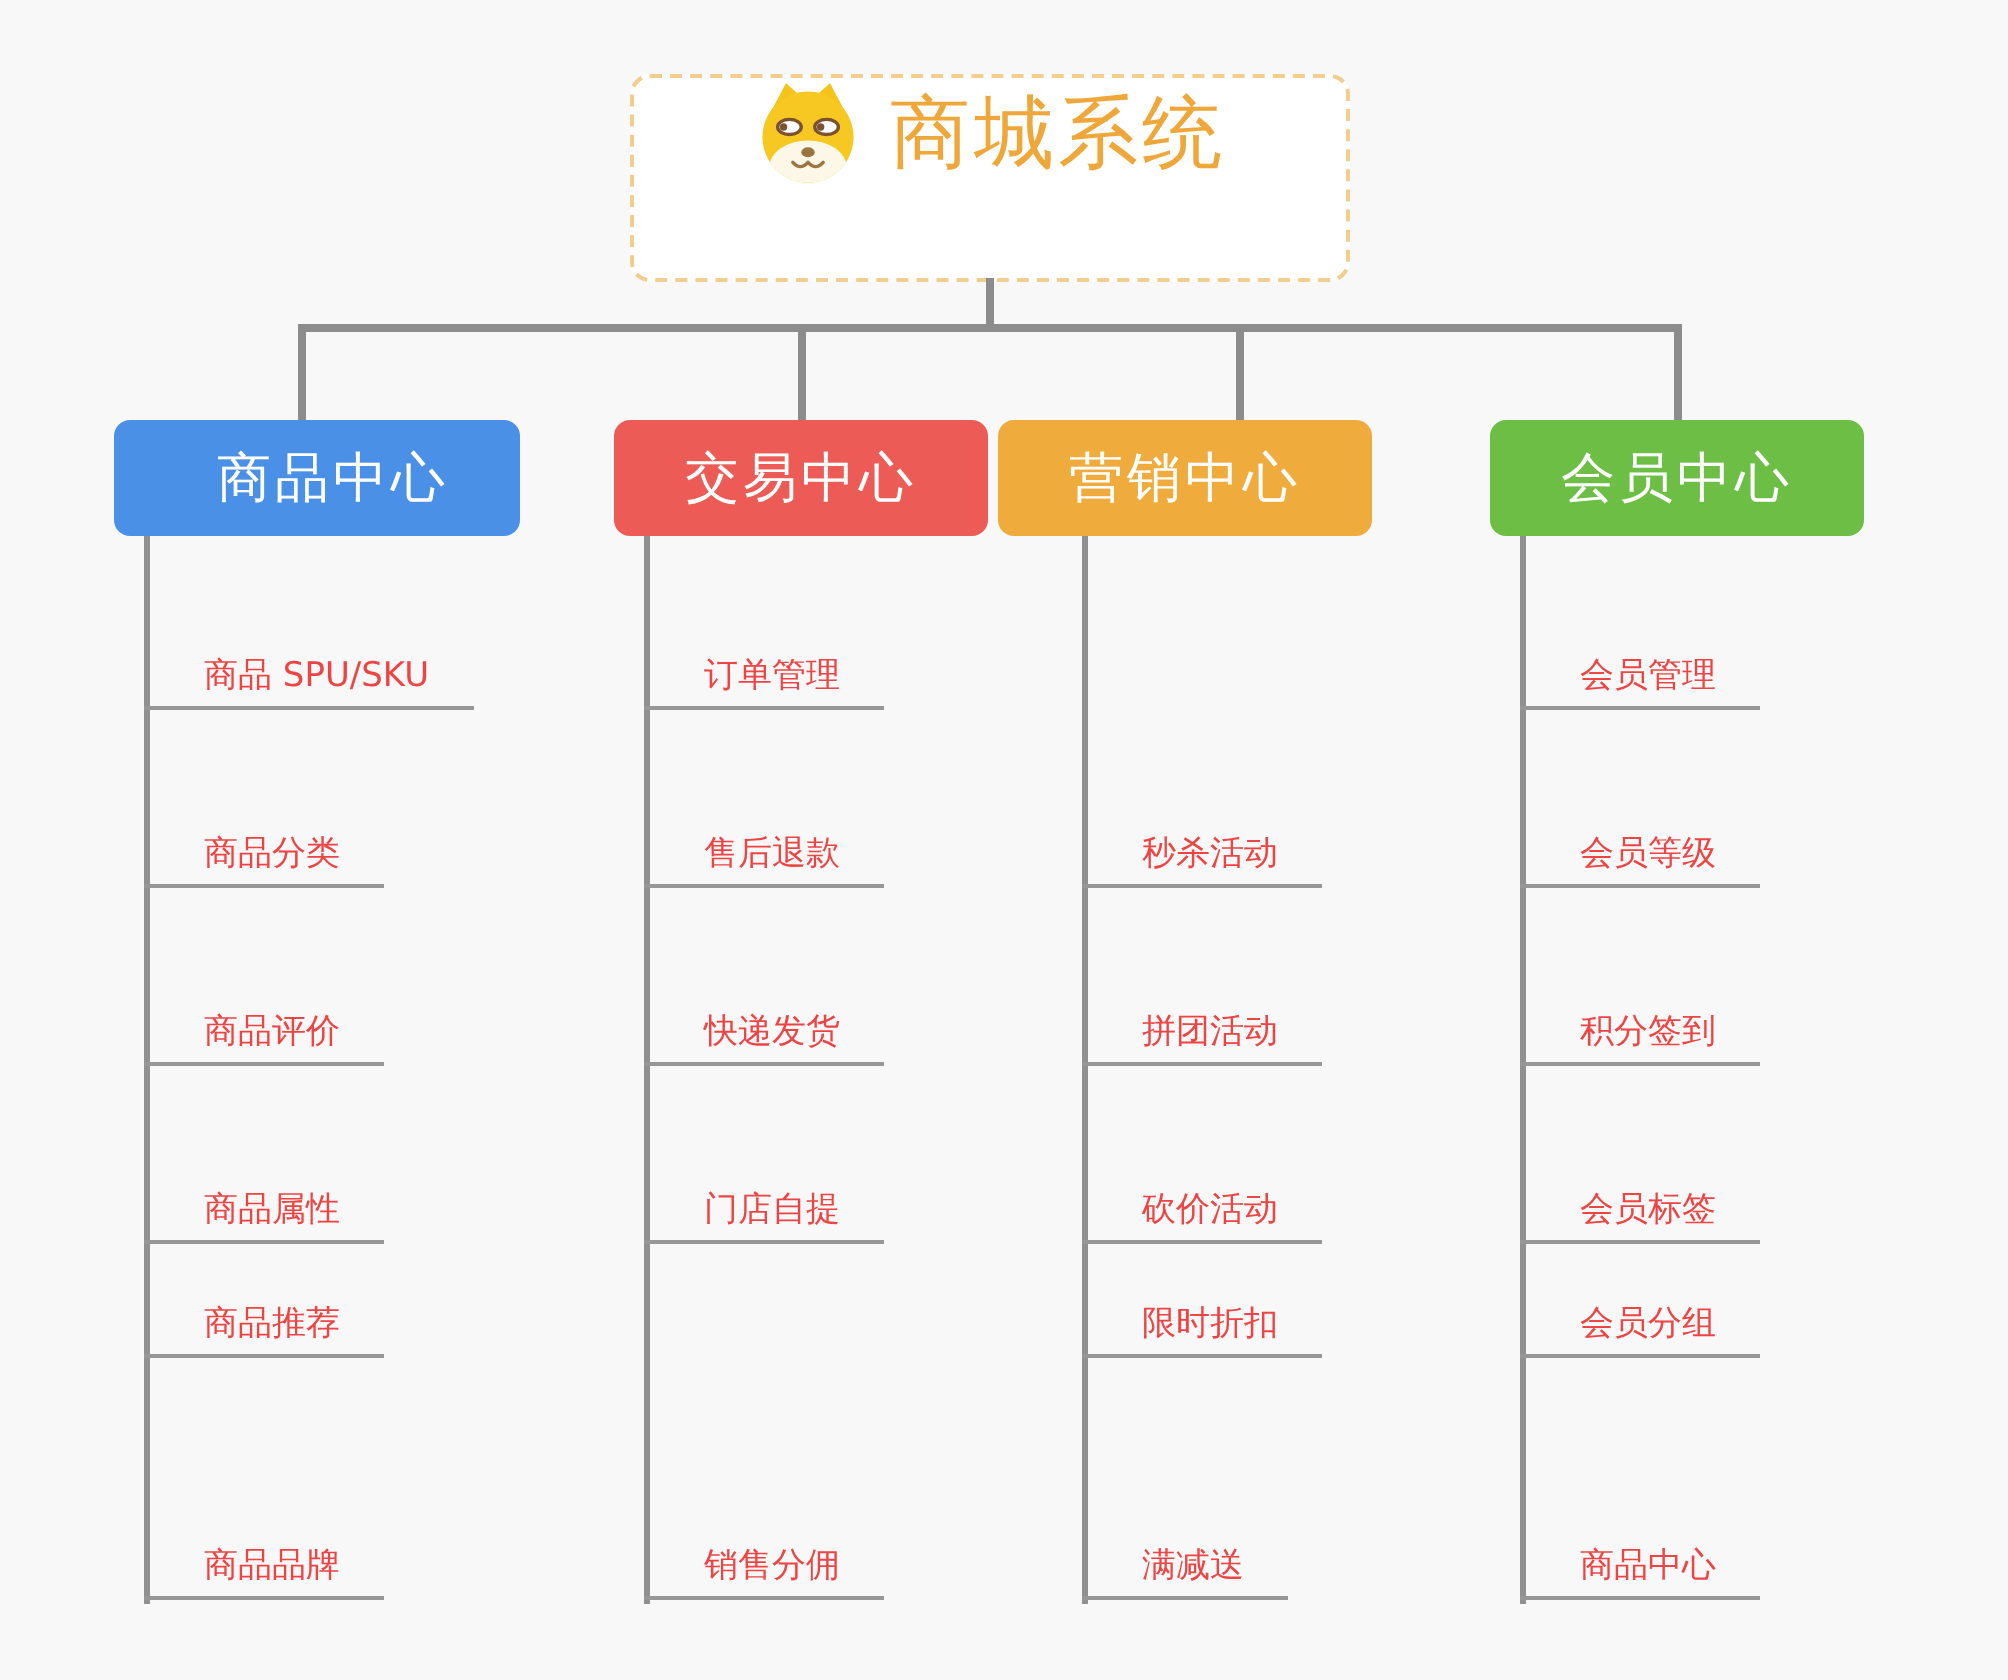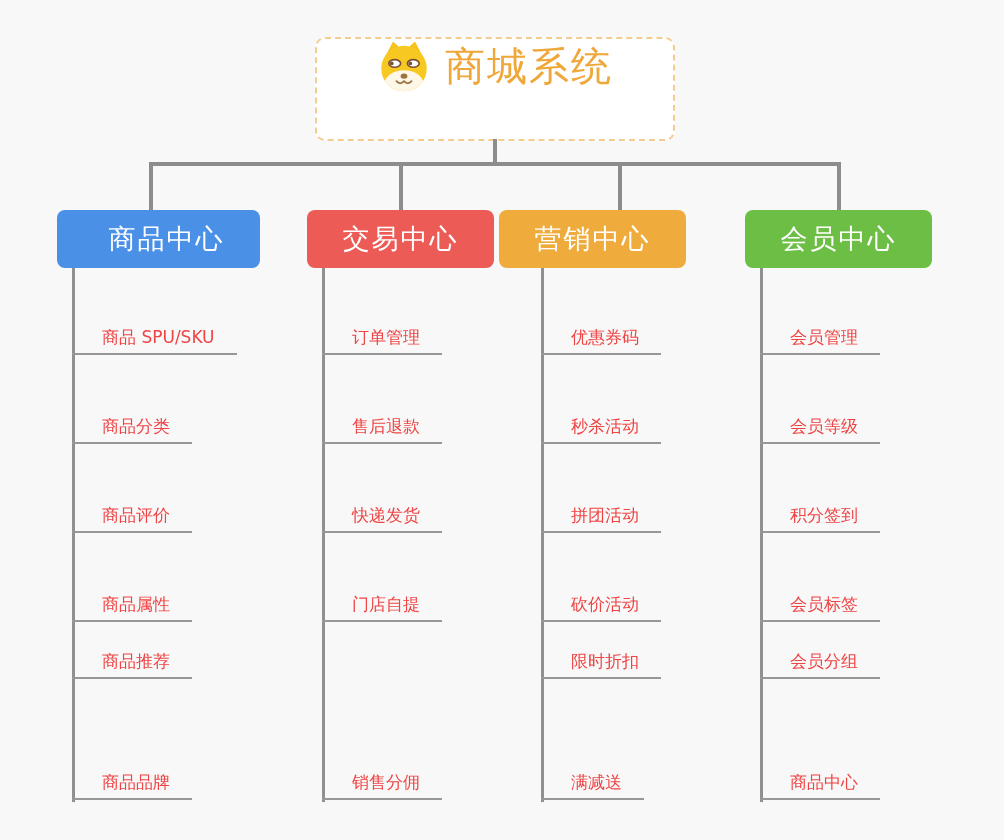--- a/index.html
+++ b/index.html
@@ -97,21 +97,20 @@
   <div class="leaf colA r3">商品属性</div>
   <div class="leaf colA r4">商品推荐</div>
   <div class="leaf colA r5">商品品牌</div>
 
   <div class="leaf colB r0">订单管理</div>
   <div class="leaf colB r1">售后退款</div>
   <div class="leaf colB r2">快递发货</div>
   <div class="leaf colB r3">门店自提</div>
   <div class="leaf colB r5">销售分佣</div>
 
-  <div class="leaf colC r0">优惠券码</div>
   <div class="leaf colC r1">秒杀活动</div>
   <div class="leaf colC r2">拼团活动</div>
   <div class="leaf colC r3">砍价活动</div>
   <div class="leaf colC r4">限时折扣</div>
   <div class="leaf colC r5">满减送</div>
 
   <div class="leaf colD r0">会员管理</div>
   <div class="leaf colD r1">会员等级</div>
   <div class="leaf colD r2">积分签到</div>
   <div class="leaf colD r3">会员标签</div>

